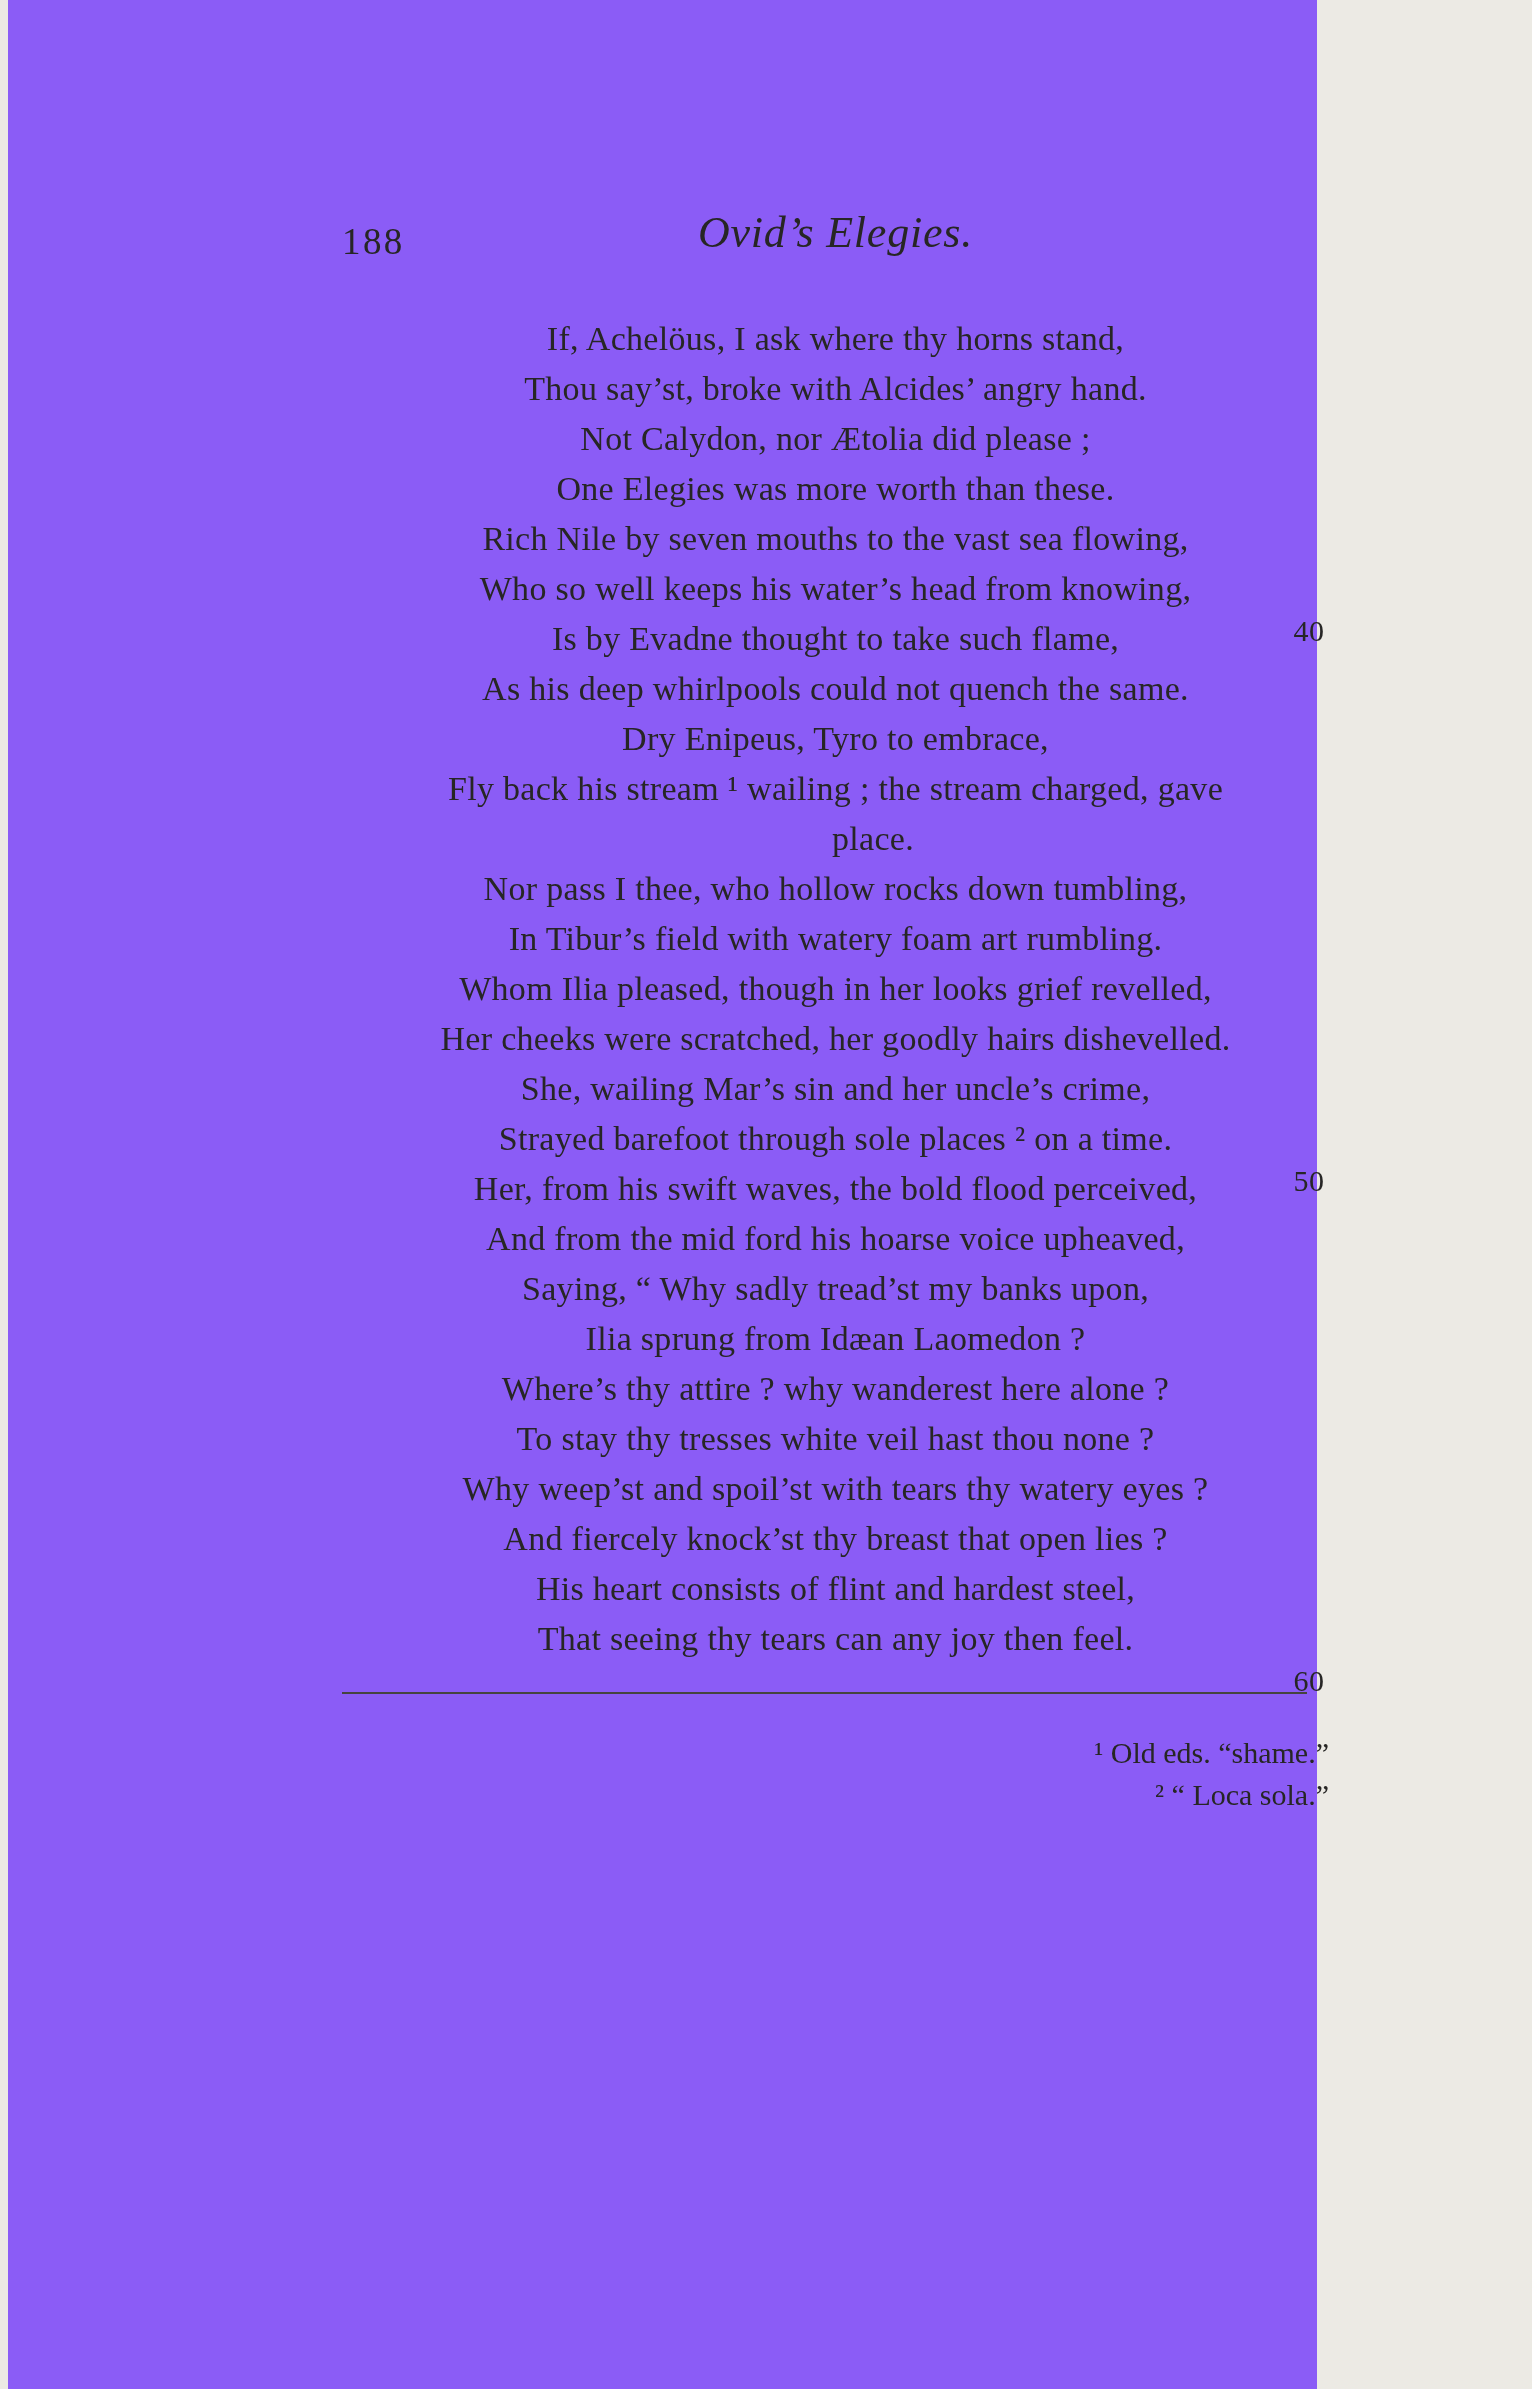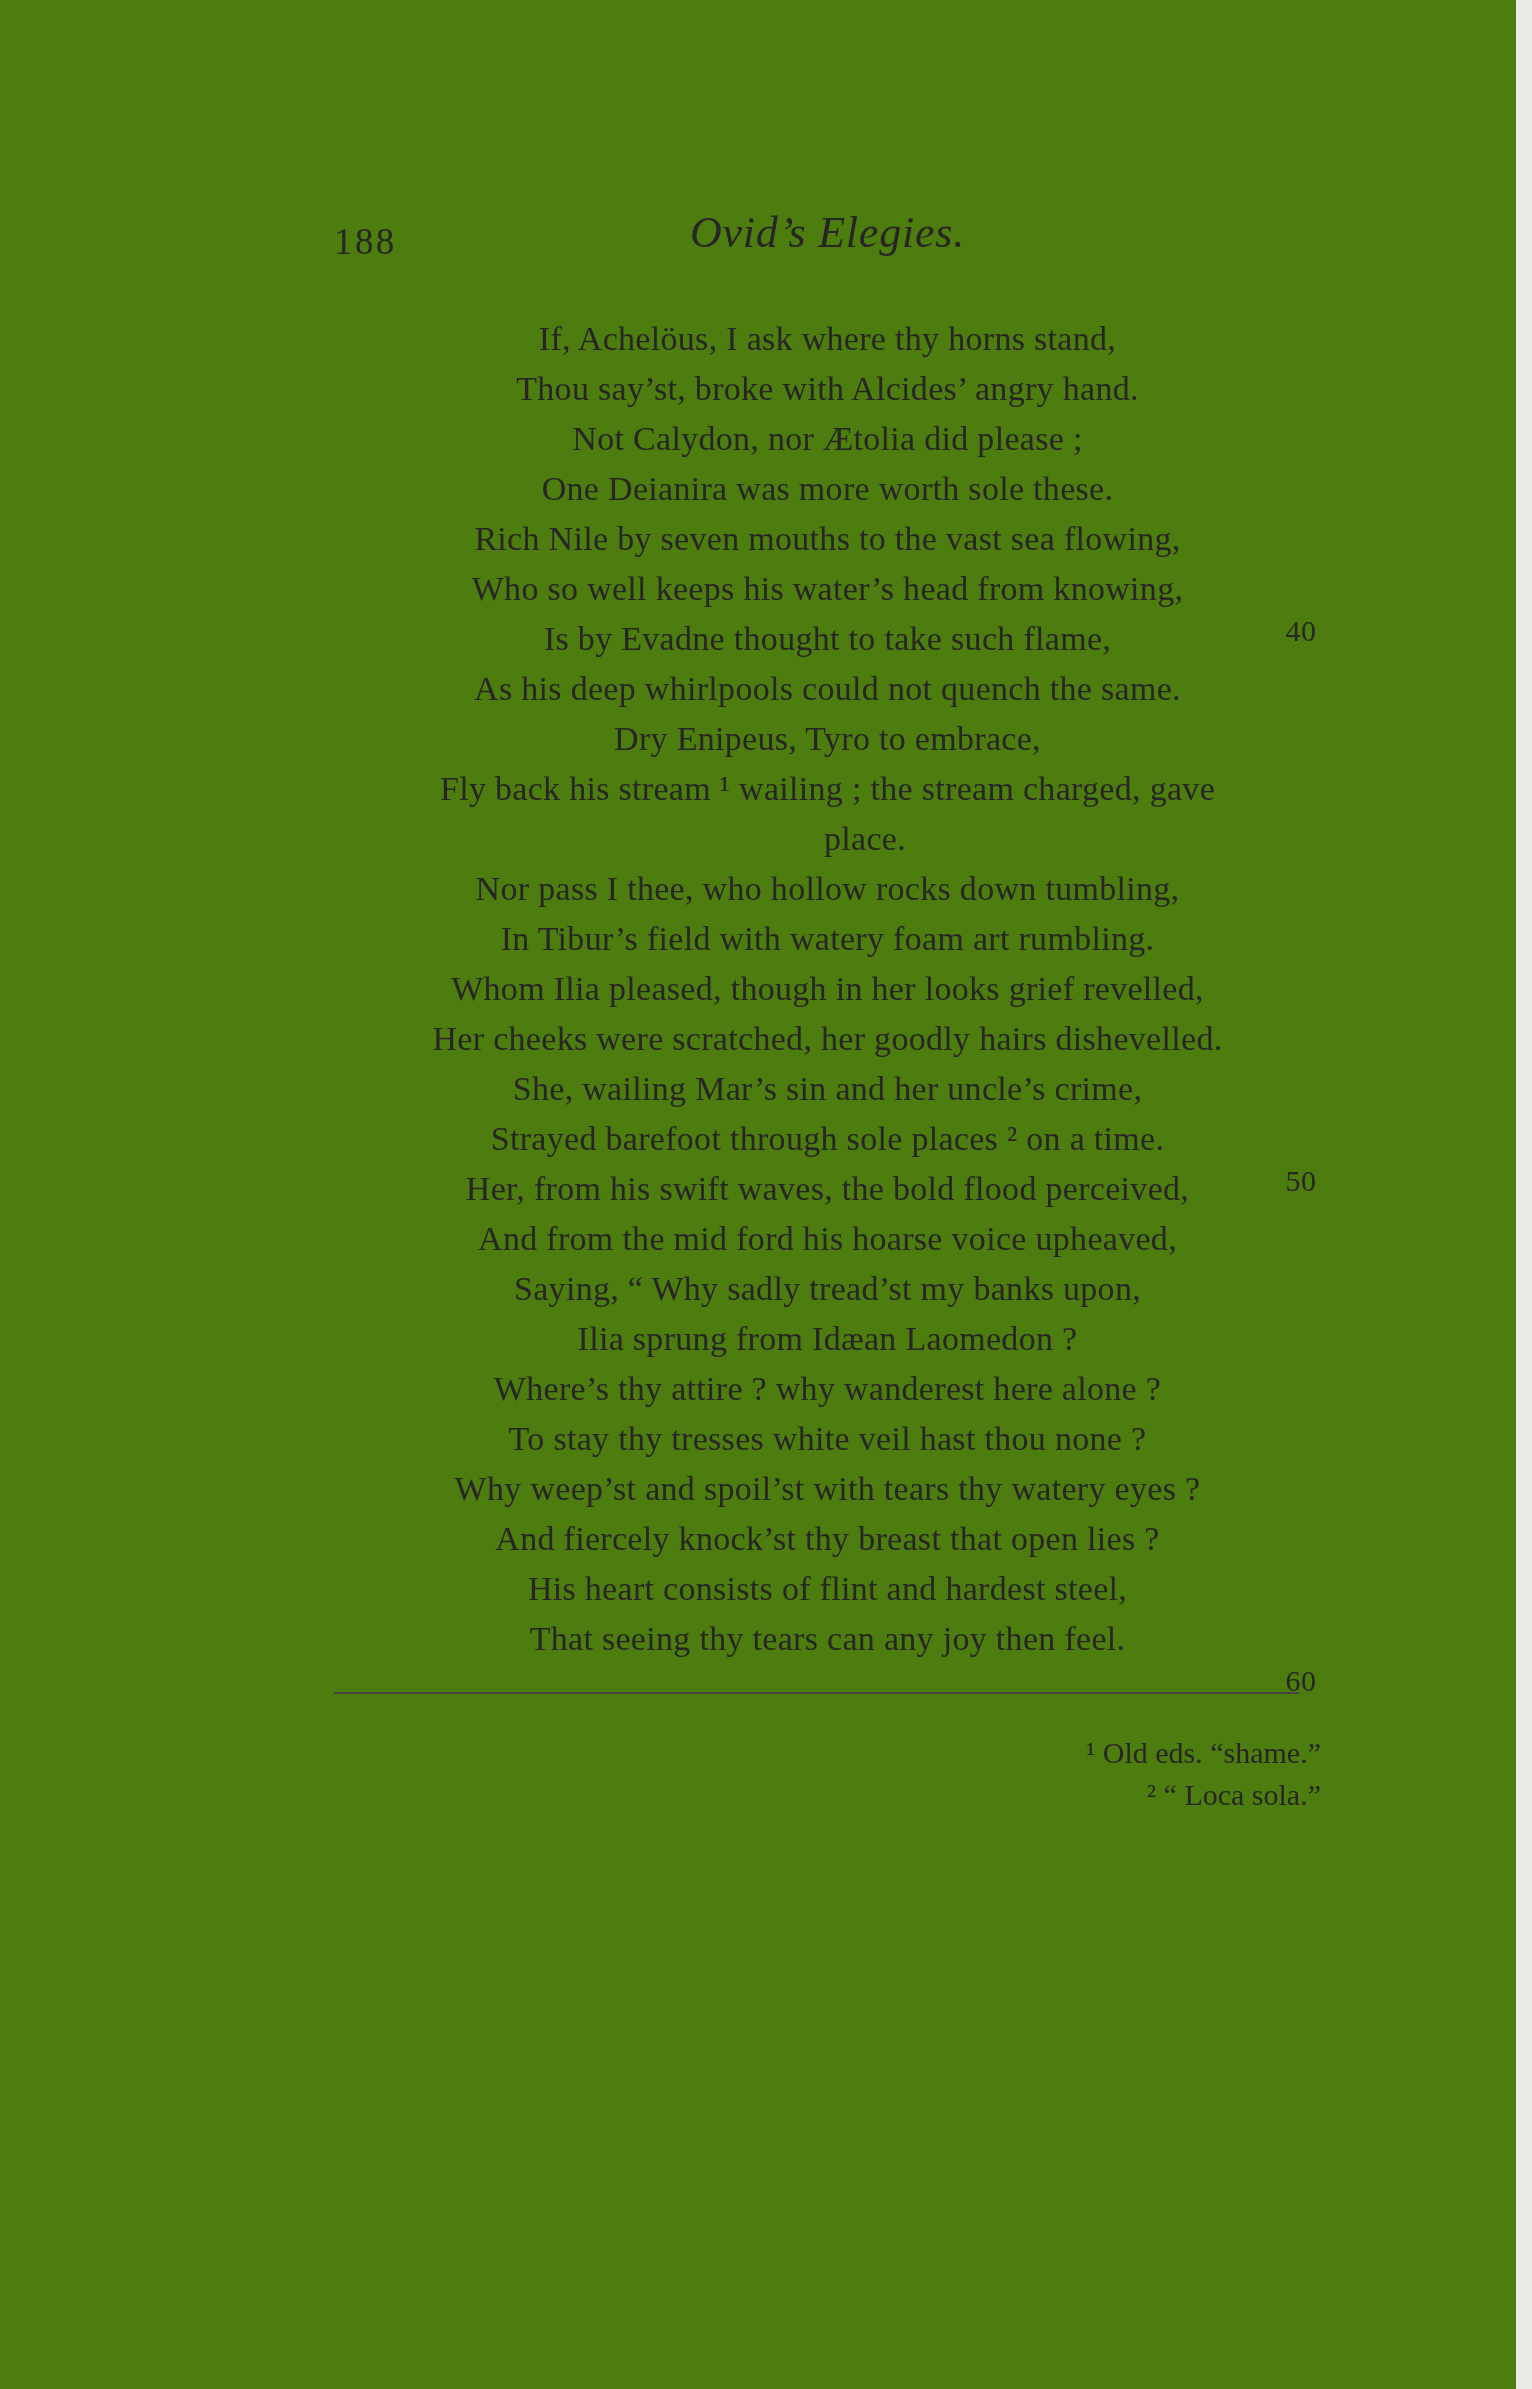--- a/index.html
+++ b/index.html
@@ -3,23 +3,23 @@
 <meta charset="utf-8">
 <style>
   * { margin: 0; padding: 0; box-sizing: border-box; }
   html, body {
     width: 1533px; height: 2389px;
     background: #eceae4;
     font-family: "Liberation Serif", "DejaVu Serif", serif;
     color: #272625;
   }
   .page {
-    position: absolute; left: 0; top: 0;
-    width: 1516px; height: 2389px;
-    background: #4d7c0f;
+    position: absolute; left: 8px; top: 0;
+    width: 1309px; height: 2389px;
+    background: #8b5cf6;
   }
   .page-header {
     position: absolute; left: 334px; top: 207px;
     width: 987px; height: 64px;
   }
   .page-number {
     position: absolute; left: 0; top: 13px;
     font-size: 37px; letter-spacing: 2.4px;
   }
   .page-title {
@@ -61,21 +61,21 @@
 
   <header class="page-header">
     <span class="page-number">188</span>
     <span class="page-title">Ovid’s Elegies.</span>
   </header>
 
   <main class="poem">
     <div class="line"><span class="t">If, Achelöus, I ask where thy horns stand,</span><span class="n"></span></div>
     <div class="line"><span class="t">Thou say’st, broke with Alcides’ angry hand.</span><span class="n"></span></div>
     <div class="line"><span class="t">Not Calydon, nor Ætolia did please ;</span><span class="n"></span></div>
-    <div class="line"><span class="t">One Deianira was more worth sole these.</span><span class="n"></span></div>
+    <div class="line"><span class="t">One Elegies was more worth than these.</span><span class="n"></span></div>
     <div class="line"><span class="t">Rich Nile by seven mouths to the vast sea flowing,</span><span class="n"></span></div>
     <div class="line"><span class="t">Who so well keeps his water’s head from knowing,</span><span class="n">40</span></div>
     <div class="line"><span class="t">Is by Evadne thought to take such flame,</span><span class="n"></span></div>
     <div class="line"><span class="t">As his deep whirlpools could not quench the same.</span><span class="n"></span></div>
     <div class="line"><span class="t">Dry Enipeus, Tyro to embrace,</span><span class="n"></span></div>
     <div class="line"><span class="t">Fly back his stream ¹ wailing ; the stream charged, gave</span><span class="n"></span></div>
     <div class="line indent"><span class="t">place.</span><span class="n"></span></div>
     <div class="line"><span class="t">Nor pass I thee, who hollow rocks down tumbling,</span><span class="n"></span></div>
     <div class="line"><span class="t">In Tibur’s field with watery foam art rumbling.</span><span class="n"></span></div>
     <div class="line"><span class="t">Whom Ilia pleased, though in her looks grief revelled,</span><span class="n"></span></div>

